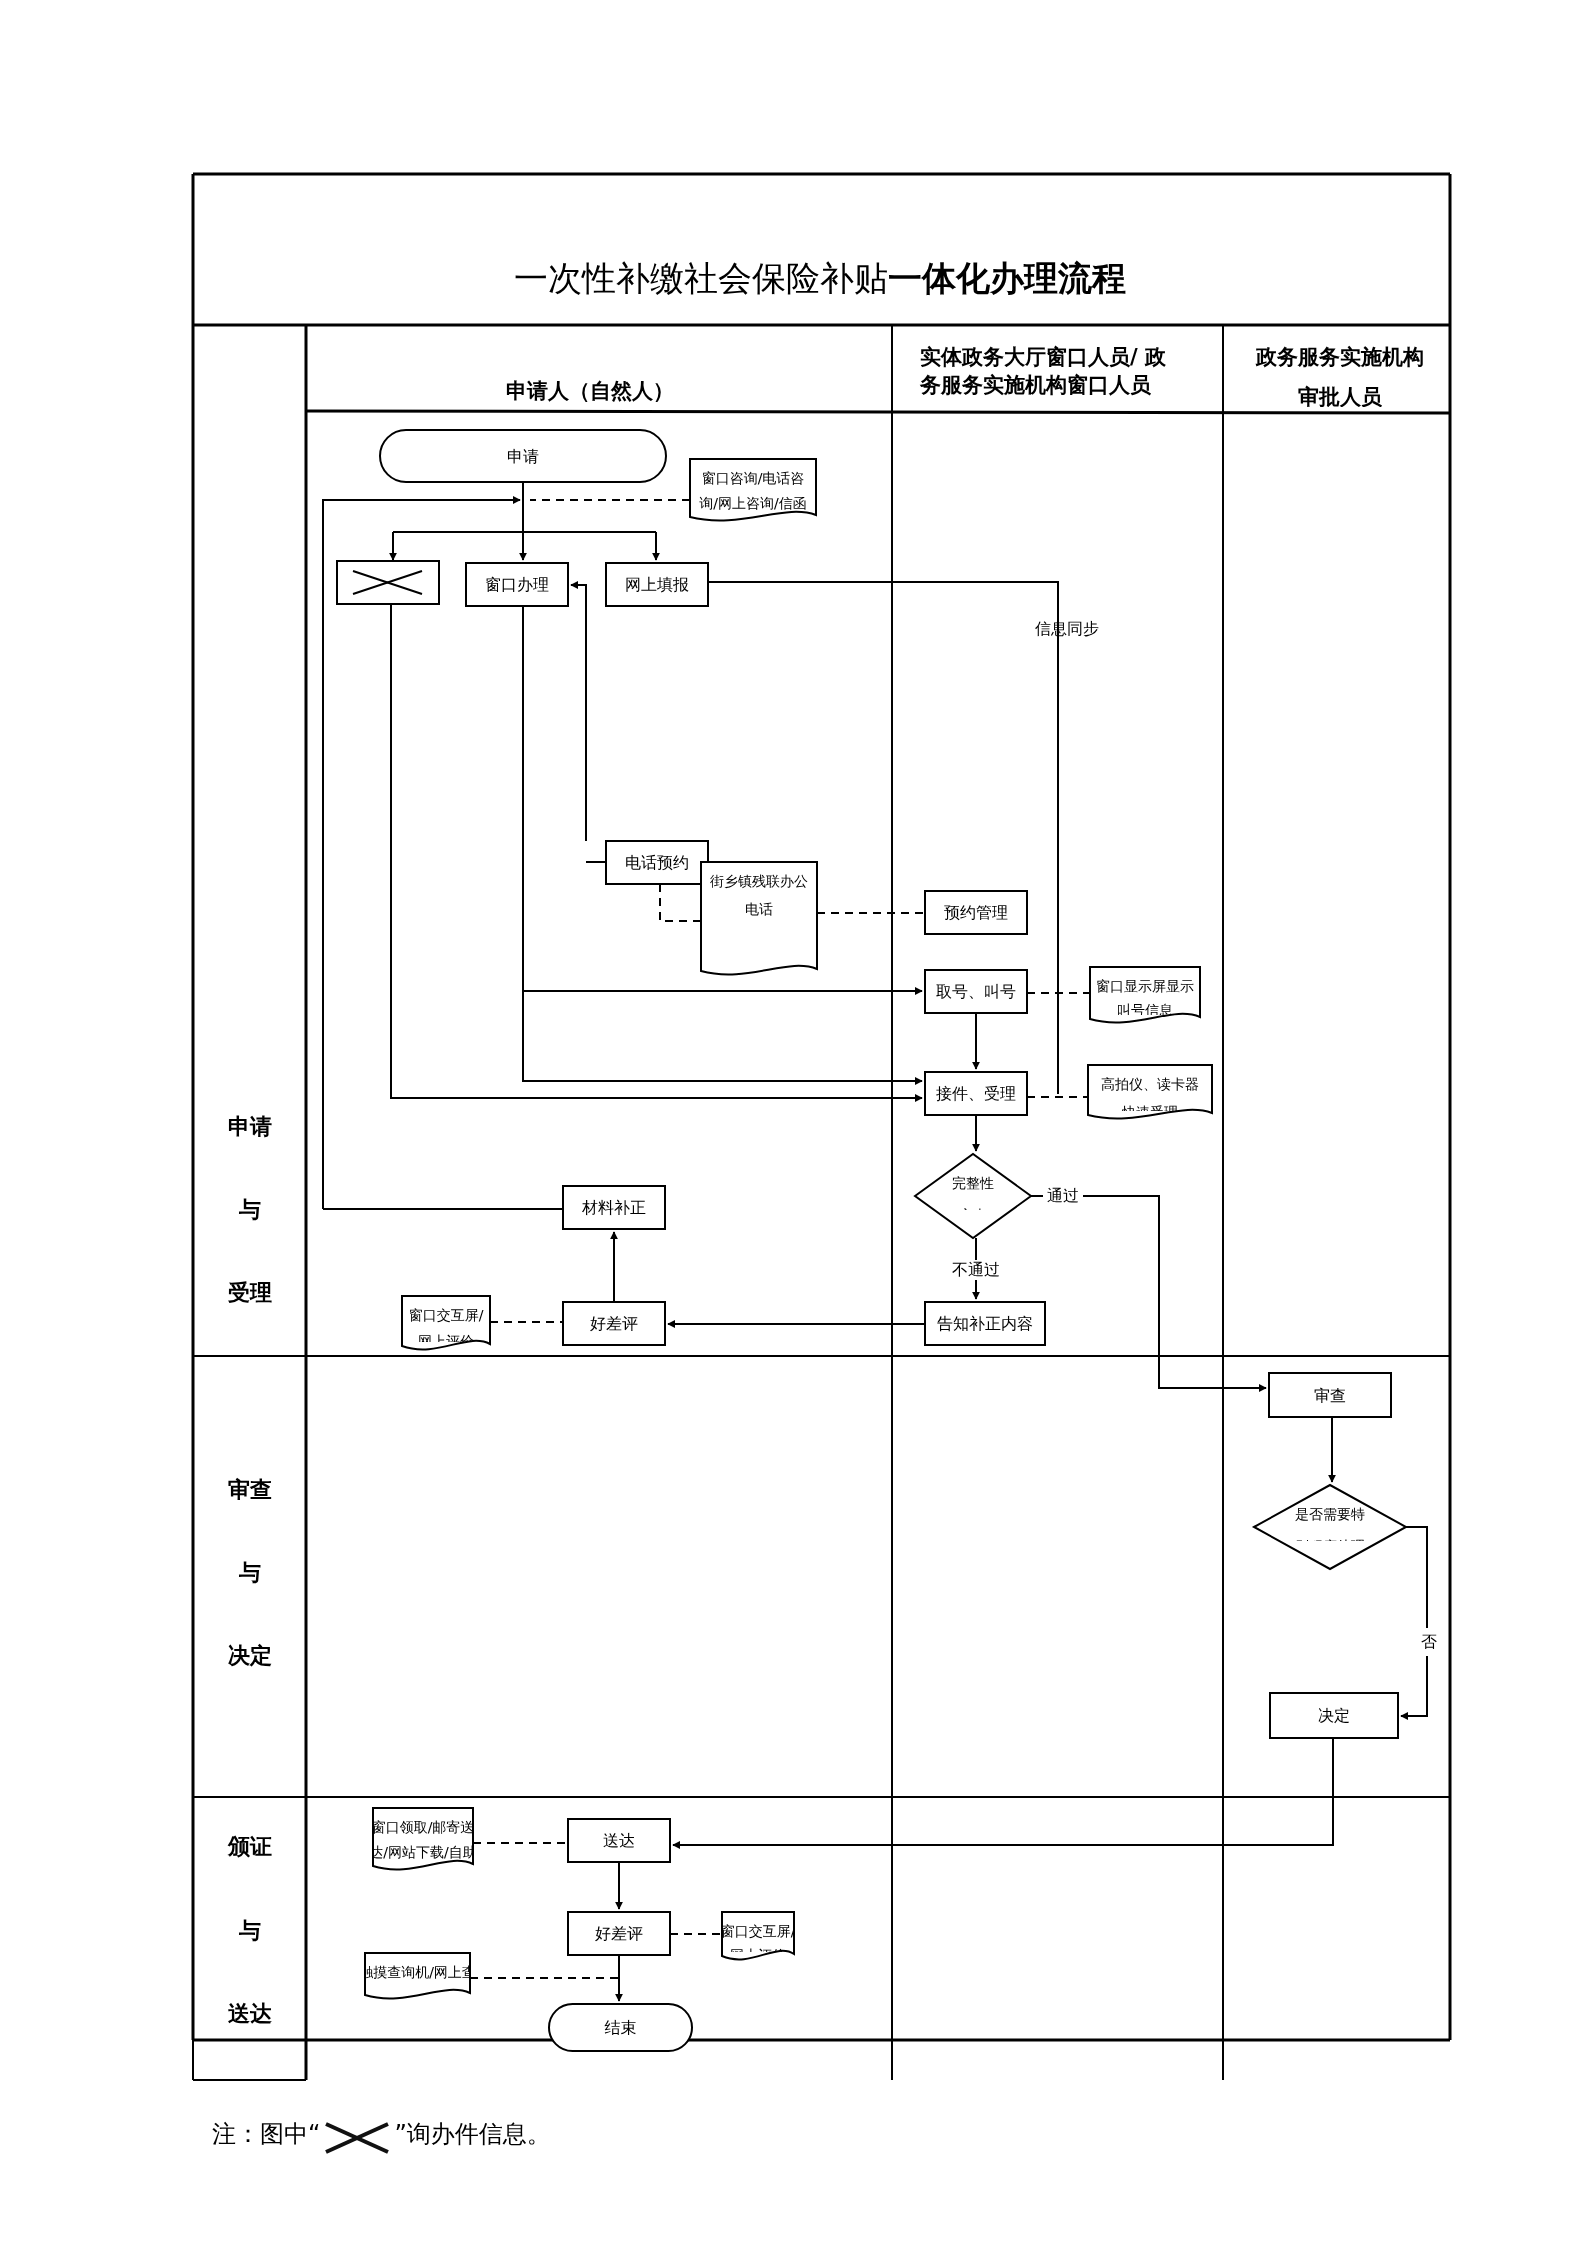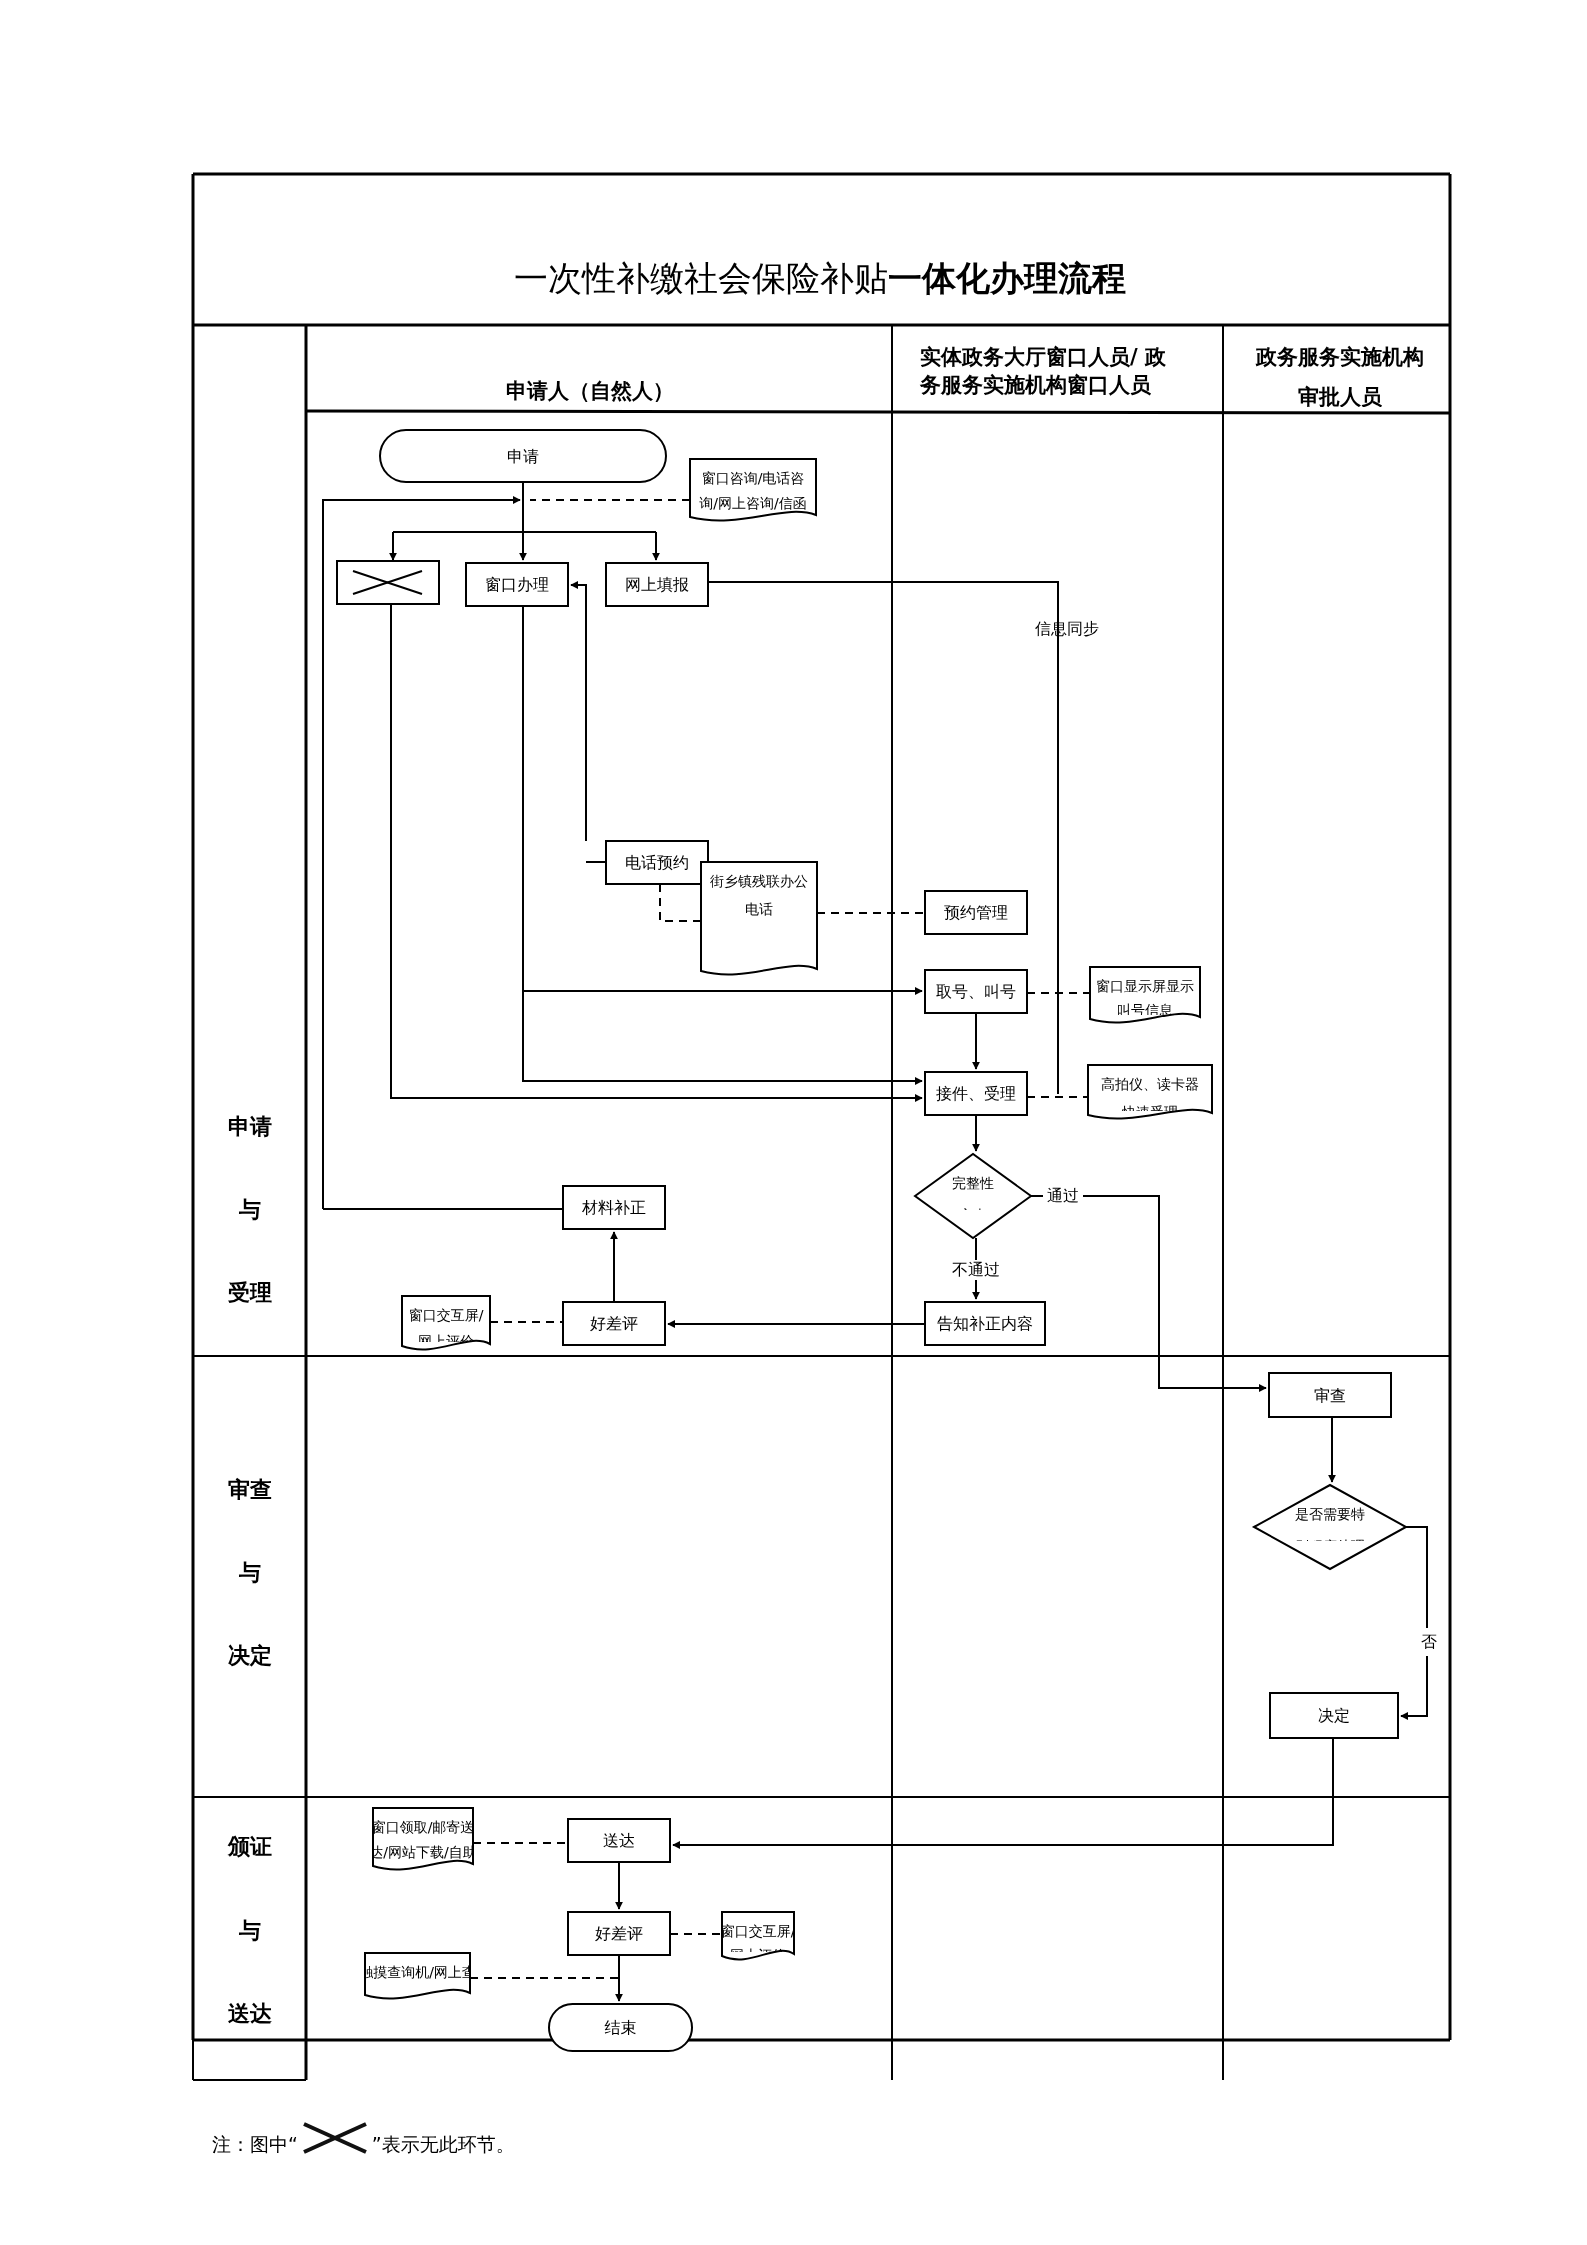--- a/index.html
+++ b/index.html
@@ -7,22 +7,22 @@
          font-family: "DejaVu Sans", "Liberation Sans", sans-serif; color: #000; }
   #diagram { position: absolute; left: 0; top: 0; }
   #diagram text { font-family: "DejaVu Sans", "Liberation Sans", sans-serif; fill: #000; }
   .title-light { font-size: 34px; font-weight: normal; }
   .title-bold { font-size: 34px; font-weight: bold; }
   .lane-head { font-size: 21px; font-weight: bold; }
   .stage { font-size: 22px; font-weight: bold; }
   .node-text { font-size: 16px; }
   .doc-text { font-size: 14px; }
   .lbl { font-size: 16px; }
-  .footnote { position: absolute; left: 212px; top: 2118px; font-size: 19px;
-              font-family: "DejaVu Sans", "Liberation Sans", sans-serif; display: flex; align-items: flex-end; }
+  .footnote { position: absolute; left: 212px; top: 2118px; font-size: 24px;
+              font-family: "DejaVu Sans", "Liberation Sans", sans-serif; display: flex; align-items: flex-start; }
   .footnote .x-mark { display: inline-block; width: 70px; height: 40px; margin: 0 2px; }
 </style>
 </head>
 <body>
 
 <svg id="diagram" width="1587" height="2245" viewBox="0 0 1587 2245" xmlns="http://www.w3.org/2000/svg">
   <defs>
     <marker id="arr" viewBox="0 0 10 10" refX="9" refY="5" markerWidth="8" markerHeight="8" markerUnits="userSpaceOnUse" orient="auto">
       <path d="M0,0 L10,5 L0,10 z" fill="#000"></path>
     </marker>
@@ -224,14 +224,14 @@
       <text x="1429" y="1642" class="lbl" text-anchor="middle" dominant-baseline="middle">否</text>
     </g>
 </svg>
 
 <div class="footnote">
   <span>注：图中“</span>
   <svg class="x-mark" viewBox="0 0 70 40">
     <line x1="4" y1="6" x2="66" y2="34" stroke="#111" stroke-width="4"></line>
     <line x1="4" y1="34" x2="66" y2="6" stroke="#111" stroke-width="4"></line>
   </svg>
-  <span>”表示无此环节。</span>
+  <span>”询办件信息。</span>
 </div>
 
 </body></html>

